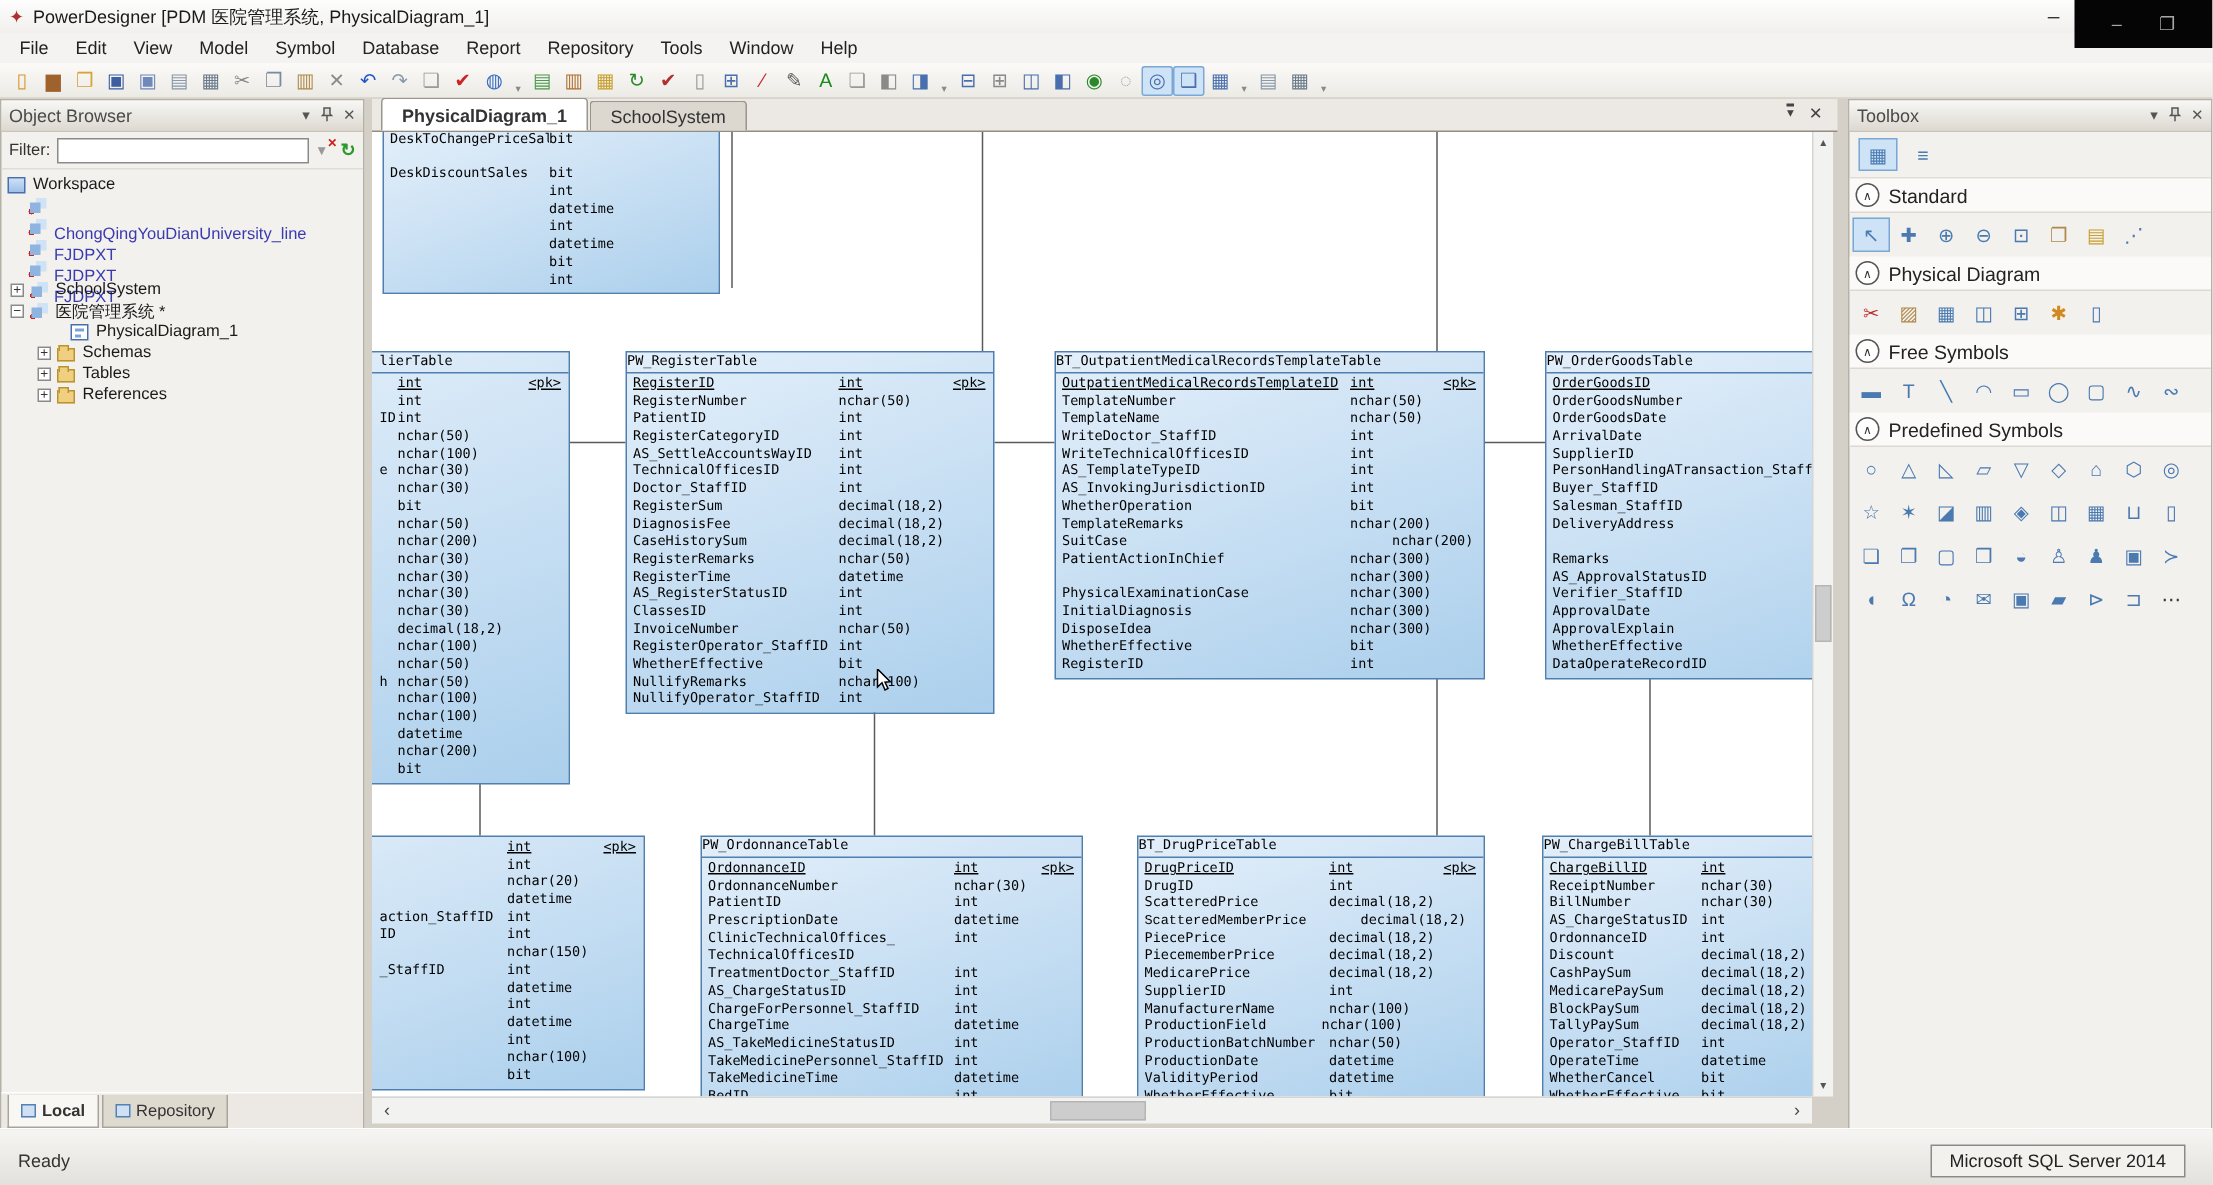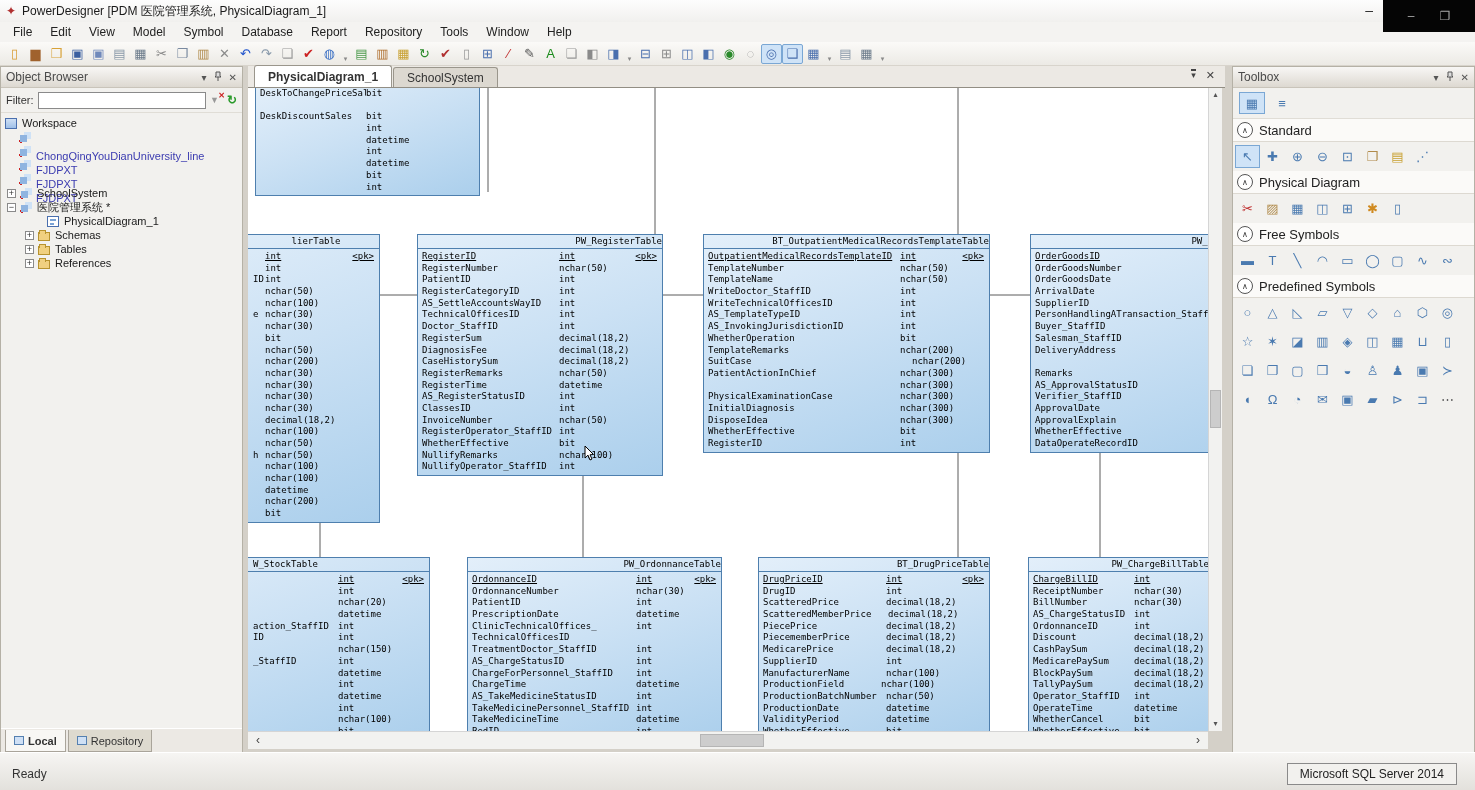--- a/index.html
+++ b/index.html
@@ -74,21 +74,21 @@
   .tb-toggle.on{background:#cfe3f7;border-color:#7aa7d4;}
   .sec-head{height:22px;display:flex;align-items:center;gap:6px;padding-left:4px;background:#fbfaf8;border-bottom:1px solid #ddd9d1;font-size:13px;color:#222;}
   .sec-chev{width:14px;height:14px;border:1px solid #555;border-radius:50%;font-size:8px;display:flex;align-items:center;justify-content:center;color:#333;background:#fff;}
   .sec-icons{display:flex;flex-wrap:wrap;padding:3px 2px;}
   .txi{width:25px;height:23px;display:flex;align-items:center;justify-content:center;font-size:13px;color:#4a7ab0;box-sizing:border-box;}
   .txi.sel{background:#cfe3f7;border:1px solid #7aa7d4;}
   
   .pdtable{position:absolute;border:1px solid #4e7fae;box-sizing:border-box;
     background:linear-gradient(160deg,#e3effa 0%,#cbe1f4 45%,#abcfec 100%);
     font-family:"DejaVu Sans Mono",monospace;font-size:9px;color:#000;}
-  .pdt-head{height:13px;line-height:13px;border-bottom:1px solid #4e7fae;text-align:right;white-space:pre;overflow:hidden;}
+  .pdt-head{height:13px;line-height:13px;border-bottom:1px solid #4e7fae;text-align:left;white-space:pre;overflow:hidden;}
   .pdt-body{padding:2px 0 2px;}
   .pdt-row{display:flex;height:11.7px;line-height:11.7px;white-space:pre;overflow:hidden;}
   .pdt-row .c{flex:0 0 auto;box-sizing:border-box;padding-left:4px;overflow:hidden;}
   .pdt-row .t{flex:0 0 auto;}
   .pdt-row .k{margin-left:auto;padding-right:5px;}
   .pdt-row.pk span{text-decoration:underline;}
   
   .statusbar{position:absolute;left:0;top:752px;width:100%;height:37px;background:linear-gradient(#f6f5f3,#e3e1dc);border-top:1px solid #fff;}
   .status-ready{position:absolute;left:12px;top:14px;color:#333;}
   .dbms-box{position:absolute;right:18px;top:10px;height:20px;line-height:20px;padding:0 12px;border:1px solid #8a8a8a;background:#f2f1ee;color:#222;}
@@ -281,21 +281,21 @@
         <div class="pdt-row"><span class="c" style="width: 110px;">DeskDiscountSales</span><span class="t">bit</span></div>
         <div class="pdt-row"><span class="c" style="width: 110px;"></span><span class="t">int</span></div>
         <div class="pdt-row"><span class="c" style="width: 110px;"></span><span class="t">datetime</span></div>
         <div class="pdt-row"><span class="c" style="width: 110px;"></span><span class="t">int</span></div>
         <div class="pdt-row"><span class="c" style="width: 110px;"></span><span class="t">datetime</span></div>
         <div class="pdt-row"><span class="c" style="width: 110px;"></span><span class="t">bit</span></div>
         <div class="pdt-row"><span class="c" style="width: 110px;"></span><span class="t">int</span></div>
       </div>
     </div>
     <div class="pdtable" style="left: -118px; top: 146px; width: 250px;">
-      <div class="pdt-head" style="text-align: center; padding-left: 122px;">lierTable</div>
+      <div class="pdt-head" style="text-align: left; padding-left: 122px;">lierTable</div>
       <div class="pdt-body">
         <div class="pdt-row pk"><span class="c" style="width: 134px; padding-left: 122px;"></span><span class="t">int</span><span class="k">&lt;pk&gt;</span></div>
         <div class="pdt-row"><span class="c" style="width: 134px; padding-left: 122px;"></span><span class="t">int</span></div>
         <div class="pdt-row"><span class="c" style="width: 134px; padding-left: 122px;">ID</span><span class="t">int</span></div>
         <div class="pdt-row"><span class="c" style="width: 134px; padding-left: 122px;"></span><span class="t">nchar(50)</span></div>
         <div class="pdt-row"><span class="c" style="width: 134px; padding-left: 122px;"></span><span class="t">nchar(100)</span></div>
         <div class="pdt-row"><span class="c" style="width: 134px; padding-left: 122px;">e</span><span class="t">nchar(30)</span></div>
         <div class="pdt-row"><span class="c" style="width: 134px; padding-left: 122px;"></span><span class="t">nchar(30)</span></div>
         <div class="pdt-row"><span class="c" style="width: 134px; padding-left: 122px;"></span><span class="t">bit</span></div>
         <div class="pdt-row"><span class="c" style="width: 134px; padding-left: 122px;"></span><span class="t">nchar(50)</span></div>
@@ -344,21 +344,21 @@
       <div class="pdt-body">
         <div class="pdt-row pk"><span class="c" style="width: 196px;">OutpatientMedicalRecordsTemplateID</span><span class="t">int</span><span class="k">&lt;pk&gt;</span></div>
         <div class="pdt-row"><span class="c" style="width: 196px;">TemplateNumber</span><span class="t">nchar(50)</span></div>
         <div class="pdt-row"><span class="c" style="width: 196px;">TemplateName</span><span class="t">nchar(50)</span></div>
         <div class="pdt-row"><span class="c" style="width: 196px;">WriteDoctor_StaffID</span><span class="t">int</span></div>
         <div class="pdt-row"><span class="c" style="width: 196px;">WriteTechnicalOfficesID</span><span class="t">int</span></div>
         <div class="pdt-row"><span class="c" style="width: 196px;">AS_TemplateTypeID</span><span class="t">int</span></div>
         <div class="pdt-row"><span class="c" style="width: 196px;">AS_InvokingJurisdictionID</span><span class="t">int</span></div>
         <div class="pdt-row"><span class="c" style="width: 196px;">WhetherOperation</span><span class="t">bit</span></div>
         <div class="pdt-row"><span class="c" style="width: 196px;">TemplateRemarks</span><span class="t">nchar(200)</span></div>
-        <div class="pdt-row"><span class="c" style="width: 208px;">SuitCase</span><span class="t">nchar(200)</span></div>
+        <div class="pdt-row"><span class="c" style="width: 224px;">SuitCase</span><span class="t">nchar(200)</span></div>
         <div class="pdt-row"><span class="c" style="width: 196px;">PatientActionInChief</span><span class="t">nchar(300)</span></div>
         <div class="pdt-row"><span class="c" style="width: 196px; margin-top: 35px;">PatientMedicalHistory</span><span class="t">nchar(300)</span></div>
         <div class="pdt-row"><span class="c" style="width: 196px;">PhysicalExaminationCase</span><span class="t">nchar(300)</span></div>
         <div class="pdt-row"><span class="c" style="width: 196px;">InitialDiagnosis</span><span class="t">nchar(300)</span></div>
         <div class="pdt-row"><span class="c" style="width: 196px;">DisposeIdea</span><span class="t">nchar(300)</span></div>
         <div class="pdt-row"><span class="c" style="width: 196px;">WhetherEffective</span><span class="t">bit</span></div>
         <div class="pdt-row"><span class="c" style="width: 196px;">RegisterID</span><span class="t">int</span></div>
       </div>
     </div>
     <div class="pdtable" style="left: 782px; top: 146px; width: 260px;">
@@ -377,21 +377,20 @@
         <div class="pdt-row"><span class="c" style="width: 205px;">Remarks</span><span class="t"></span></div>
         <div class="pdt-row"><span class="c" style="width: 205px;">AS_ApprovalStatusID</span><span class="t"></span></div>
         <div class="pdt-row"><span class="c" style="width: 205px;">Verifier_StaffID</span><span class="t"></span></div>
         <div class="pdt-row"><span class="c" style="width: 205px;">ApprovalDate</span><span class="t"></span></div>
         <div class="pdt-row"><span class="c" style="width: 205px;">ApprovalExplain</span><span class="t"></span></div>
         <div class="pdt-row"><span class="c" style="width: 205px;">WhetherEffective</span><span class="t"></span></div>
         <div class="pdt-row"><span class="c" style="width: 205px;">DataOperateRecordID</span><span class="t"></span></div>
       </div>
     </div>
     <div class="pdtable" style="left: -153px; top: 469px; width: 335px;">
-      <div class="pdt-head" style="text-align: left; padding-left: 157px;">W_StockTable</div>
       <div class="pdt-body">
         <div class="pdt-row pk"><span class="c" style="width: 242px; padding-left: 157px;"></span><span class="t">int</span><span class="k">&lt;pk&gt;</span></div>
         <div class="pdt-row"><span class="c" style="width: 242px; padding-left: 157px;"></span><span class="t">int</span></div>
         <div class="pdt-row"><span class="c" style="width: 242px; padding-left: 157px;"></span><span class="t">nchar(20)</span></div>
         <div class="pdt-row"><span class="c" style="width: 242px; padding-left: 157px;"></span><span class="t">datetime</span></div>
         <div class="pdt-row"><span class="c" style="width: 242px; padding-left: 157px;">action_StaffID</span><span class="t">int</span></div>
         <div class="pdt-row"><span class="c" style="width: 242px; padding-left: 157px;">ID</span><span class="t">int</span></div>
         <div class="pdt-row"><span class="c" style="width: 242px; padding-left: 157px;"></span><span class="t">nchar(150)</span></div>
         <div class="pdt-row"><span class="c" style="width: 242px; padding-left: 157px;">_StaffID</span><span class="t">int</span></div>
         <div class="pdt-row"><span class="c" style="width: 242px; padding-left: 157px;"></span><span class="t">datetime</span></div>
@@ -420,21 +419,21 @@
         <div class="pdt-row"><span class="c" style="width: 168px;">TakeMedicineTime</span><span class="t">datetime</span></div>
         <div class="pdt-row"><span class="c" style="width: 168px;">BedID</span><span class="t">int</span></div>
       </div>
     </div>
     <div class="pdtable" style="left: 510px; top: 469px; width: 232px;">
       <div class="pdt-head">BT_DrugPriceTable</div>
       <div class="pdt-body">
         <div class="pdt-row pk"><span class="c" style="width: 127px;">DrugPriceID</span><span class="t">int</span><span class="k">&lt;pk&gt;</span></div>
         <div class="pdt-row"><span class="c" style="width: 127px;">DrugID</span><span class="t">int</span></div>
         <div class="pdt-row"><span class="c" style="width: 127px;">ScatteredPrice</span><span class="t">decimal(18,2)</span></div>
-        <div class="pdt-row"><span class="c" style="width: 129px;">ScatteredMemberPrice</span><span class="t">decimal(18,2)</span></div>
+        <div class="pdt-row"><span class="c" style="width: 148px; font-family: Liberation Mono, monospace;">ScatteredMemberPrice</span><span class="t">decimal(18,2)</span></div>
         <div class="pdt-row"><span class="c" style="width: 127px;">PiecePrice</span><span class="t">decimal(18,2)</span></div>
         <div class="pdt-row"><span class="c" style="width: 127px;">PiecememberPrice</span><span class="t">decimal(18,2)</span></div>
         <div class="pdt-row"><span class="c" style="width: 127px;">MedicarePrice</span><span class="t">decimal(18,2)</span></div>
         <div class="pdt-row"><span class="c" style="width: 127px;">SupplierID</span><span class="t">int</span></div>
         <div class="pdt-row"><span class="c" style="width: 127px;">ManufacturerName</span><span class="t">nchar(100)</span></div>
         <div class="pdt-row"><span class="c" style="width: 122px;">ProductionField</span><span class="t">nchar(100)</span></div>
         <div class="pdt-row"><span class="c" style="width: 127px;">ProductionBatchNumber</span><span class="t">nchar(50)</span></div>
         <div class="pdt-row"><span class="c" style="width: 127px;">ProductionDate</span><span class="t">datetime</span></div>
         <div class="pdt-row"><span class="c" style="width: 127px;">ValidityPeriod</span><span class="t">datetime</span></div>
         <div class="pdt-row"><span class="c" style="width: 127px;">WhetherEffective</span><span class="t">bit</span></div>

